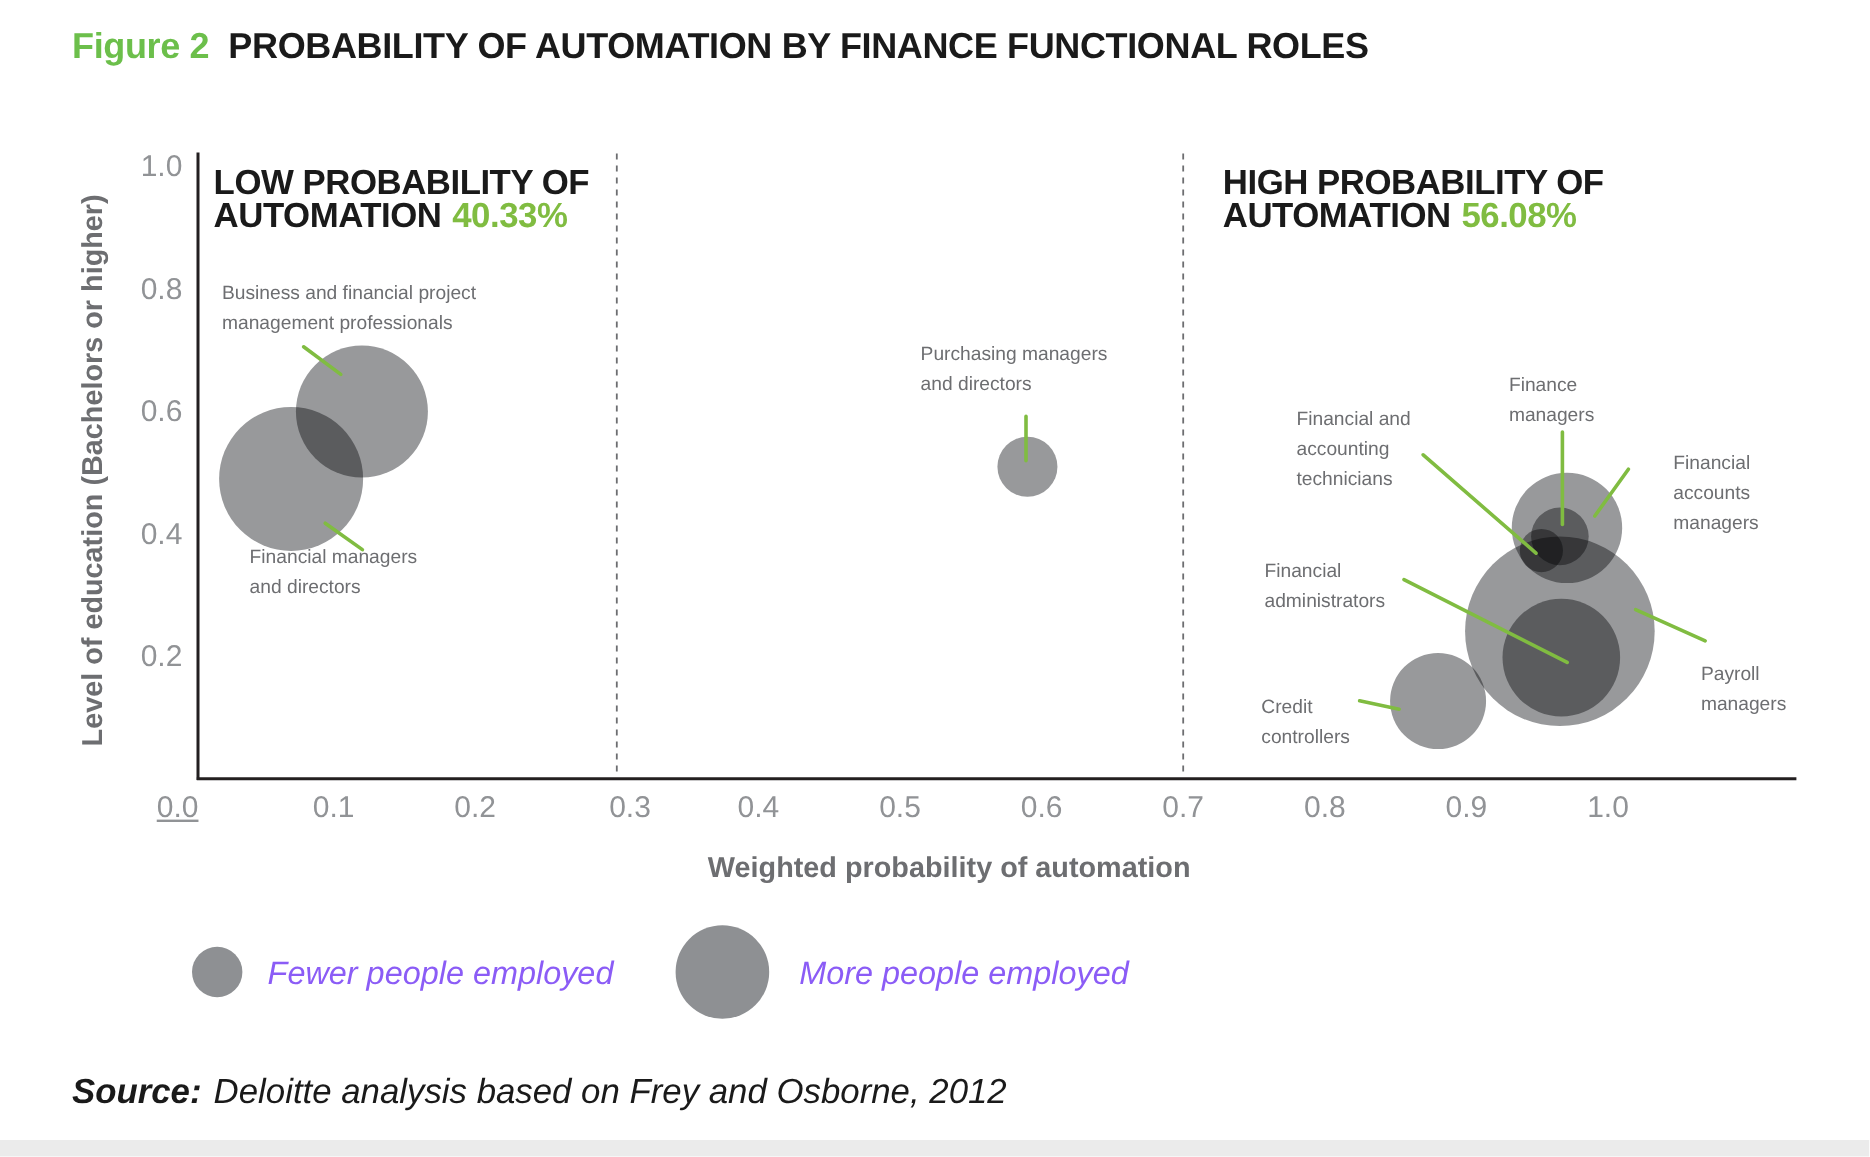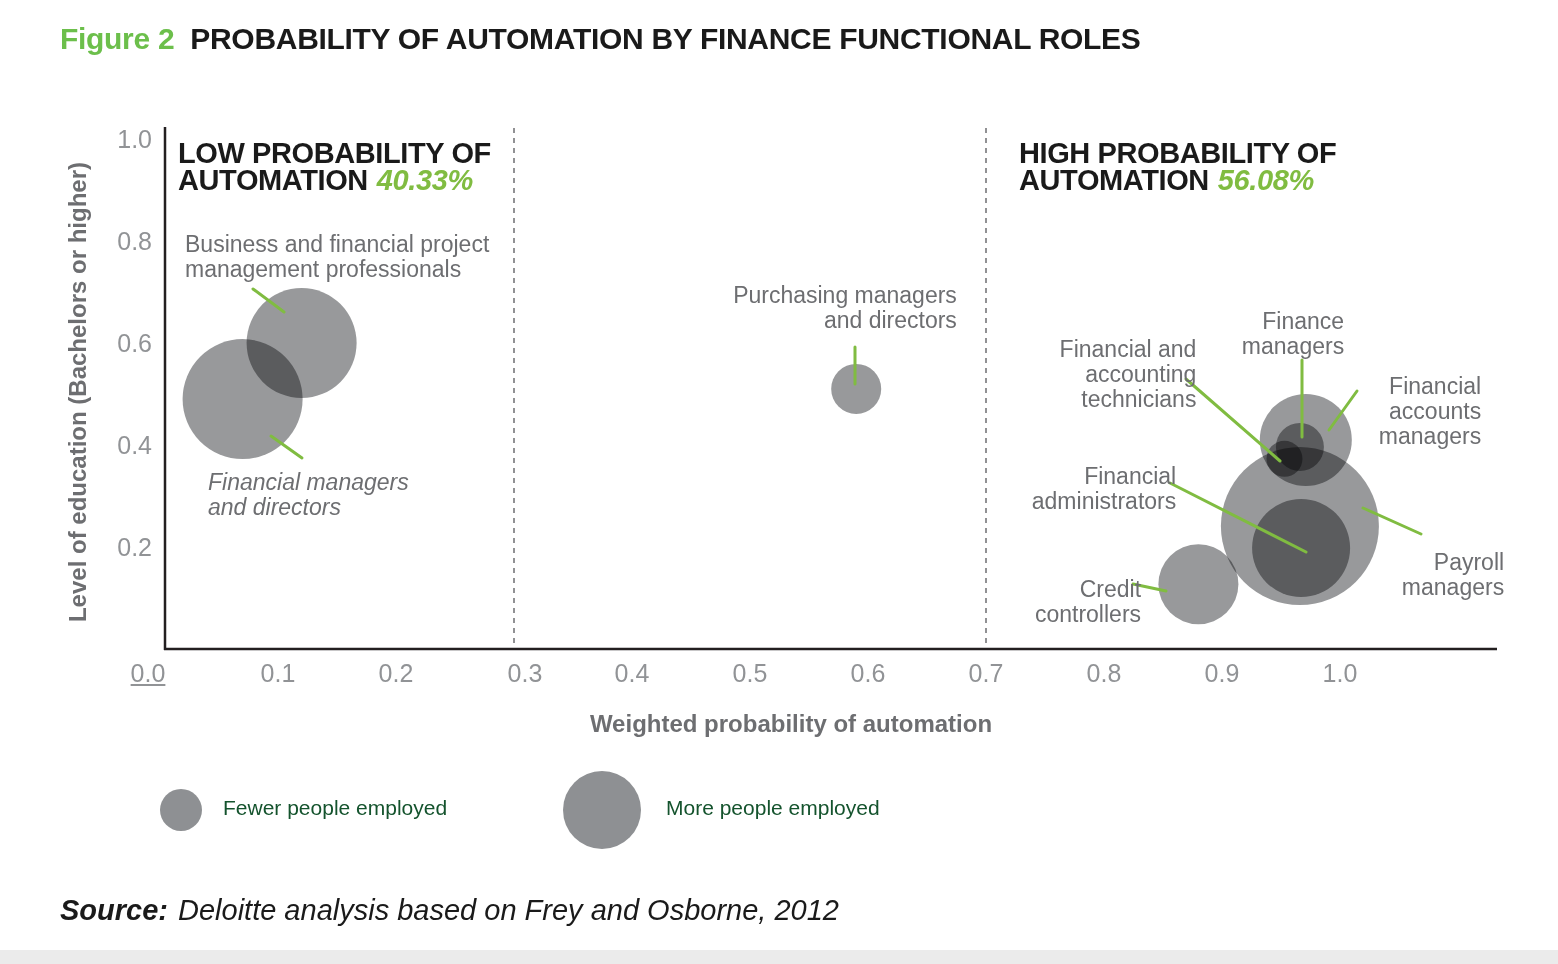--- a/index.html
+++ b/index.html
@@ -4,30 +4,30 @@
 <style>
   html,body{margin:0;padding:0;background:#fff;}
   .page{position:relative;width:1558px;height:964px;background:#ffffff;overflow:hidden;
         font-family:"Liberation Sans","DejaVu Sans",sans-serif;}
   .title-row{position:absolute;left:60px;top:22px;font-size:30px;font-weight:bold;letter-spacing:-0.3px;white-space:nowrap;}
   .fig-label{color:#6cbf4b;margin-right:16px;}
   .fig-title{color:#1a1a1a;}
   .chart-svg{position:absolute;left:0;top:0;}
   .ml{white-space:pre-line;}
   .section-heading{position:absolute;font-size:29px;font-weight:bold;color:#1a1a1a;line-height:27px;letter-spacing:-0.4px;}
-  .pct{color:#80bc41;margin-left:9px;font-style:italic;}
-  .plot-label{position:absolute;font-size:23px;line-height:25px;color:#6d6e71;}
-  .plot-label.center{transform:translateX(-50%);text-align:right;}
+  .pct{color:#80bc41;margin-left:9px;}
+  .plot-label{position:absolute;font-size:16px;line-height:25px;color:#6d6e71;}
+  .plot-label.center{transform:translateX(-50%);text-align:left;}
   .tick{position:absolute;font-size:25px;color:#919396;}
   .x-tick{transform:translateX(-50%);}
   .y-tick{width:60px;text-align:right;}
   .axis-title{position:absolute;font-size:24px;font-weight:600;color:#6d6e71;white-space:nowrap;}
   .x-axis-title{transform:translateX(-50%);}
   .y-axis-title{transform:translate(-50%,-50%) rotate(-90deg);}
-  .legend-label{position:absolute;font-size:21px;color:#14532d;}
+  .legend-label{position:absolute;font-size:27px;color:#8b5cf6;font-style:italic;}
   .source-row{position:absolute;left:60px;top:894px;font-size:29px;font-style:italic;color:#1a1a1a;}
   .source-prefix{font-weight:bold;margin-right:10px;}
   .bottom-strip{position:absolute;left:0;bottom:0;width:100%;height:14px;background:#ebebeb;}
   .leader{stroke:#80bc41;stroke-width:3;stroke-linecap:round;}
   .axisline{stroke:#231f20;stroke-width:2.5;}
   .divider{stroke:#6d6e71;stroke-width:1.5;stroke-dasharray:5 5;}
 </style>
 </head>
 <body>
 
@@ -75,21 +75,21 @@
     <span class="ml">LOW PROBABILITY OF
 AUTOMATION</span><span class="pct">40.33%</span>
   </div>
   <div class="section-heading" style="left:1019px;top:140px;">
     <span class="ml">HIGH PROBABILITY OF
 AUTOMATION</span><span class="pct">56.08%</span>
   </div>
 
   <div class="plot-label ml" style="left:185px;top:232px;">Business and financial project
 management professionals</div>
-  <div class="plot-label ml" style="left:208px;top:470px;font-style:italic;">Financial managers
+  <div class="plot-label ml" style="left:208px;top:452px;">Financial managers
 and directors</div>
   <div class="plot-label ml center" style="left:845px;top:283px;">Purchasing managers
 and directors</div>
   <div class="plot-label ml center" style="left:1430px;top:374px;">Financial
 accounts
 managers</div>
   <div class="plot-label ml center" style="left:1293px;top:309px;">Finance
 managers</div>
   <div class="plot-label ml center" style="left:1128px;top:337px;">Financial and
 accounting

